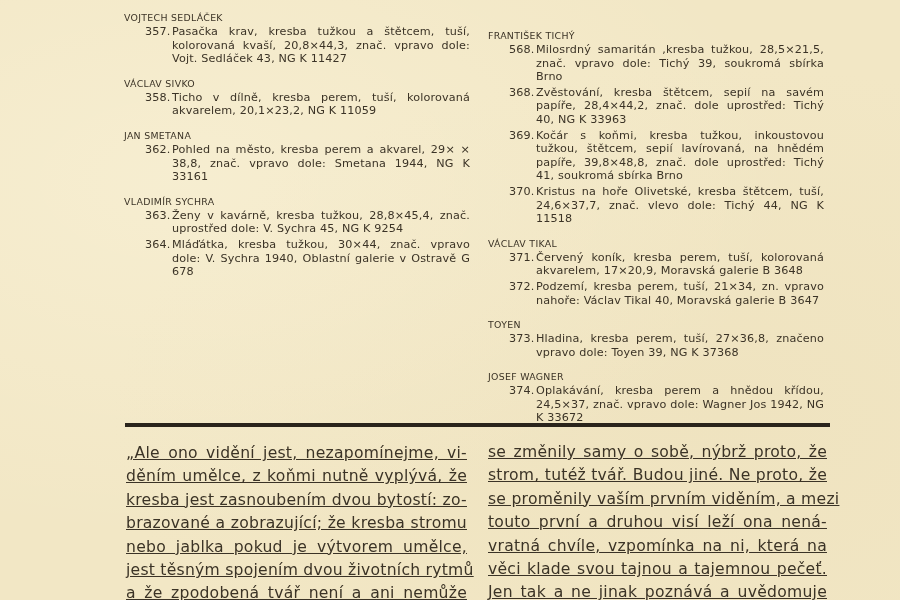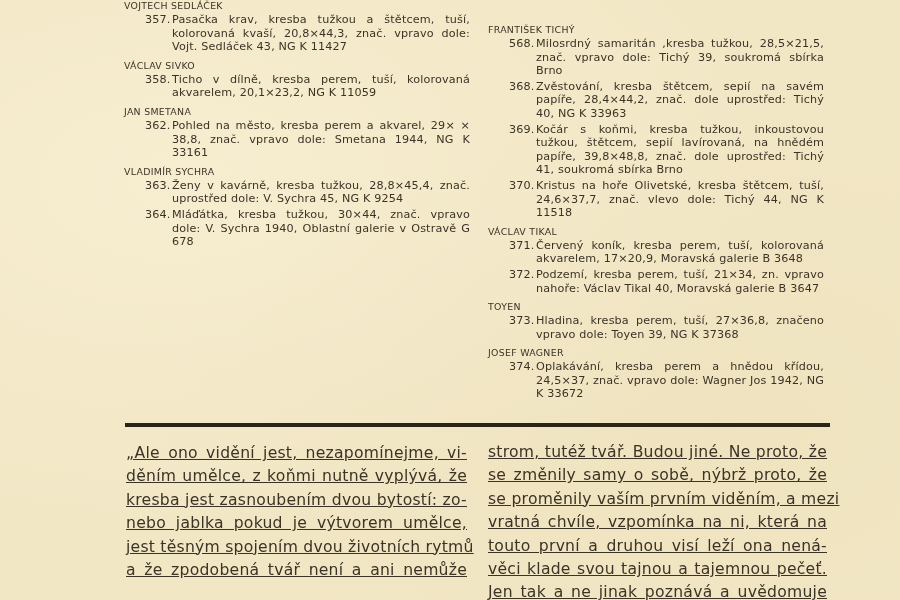--- a/index.html
+++ b/index.html
@@ -24,26 +24,26 @@
         #f2e7c5;
     }
     .catalog-col {
       position: absolute;
       top: 0;
       font-size: 11.2px;
       line-height: 13.6px;
       letter-spacing: 0.15px;
     }
     .col-left { left: 124px; width: 346px; }
-    .col-right { left: 488px; width: 336px; top: 24px; }
+    .col-right { left: 488px; width: 336px; top: 18px; }
     .artist {
       font-size: 9.4px;
       letter-spacing: 0.3px;
       text-transform: uppercase;
-      margin: 0 0 1px 0;
+      margin: 12px 0 1px 0;
       line-height: 12px;
     }
     .group { margin-bottom: 6px; }
     .entry {
       display: flex;
       margin-left: 21px;
       margin-bottom: 2px;
     }
     .entry .num {
       width: 27px;
@@ -161,27 +161,28 @@
     </div>
   </div>
 </div>
 
 <div class="rule"></div>
 
 <div class="quote-col quote-left">
   <span class="line">„Ale ono vidění jest, nezapomínejme, vi-</span>
   <span class="line">děním umělce, z koňmi nutně vyplývá, že</span>
   <span class="line">kresba jest zasnoubením dvou bytostí: zo-</span>
+  <span class="line">brazované a zobrazující; že kresba stromu</span>
   <span class="line">nebo jablka pokud je výtvorem umělce,</span>
   <span class="line">jest těsným spojením dvou životních rytmů</span>
   <span class="line">a že zpodobená tvář není a ani nemůže</span>
 
 </div>
 <div class="quote-col quote-right">
+  <span class="line">se změnily samy o sobě, nýbrž proto, že</span>
   <span class="line">strom, tutéž tvář. Budou jiné. Ne proto, že</span>
-  <span class="line">se změnily samy o sobě, nýbrž proto, že</span>
   <span class="line">se proměnily vaším prvním viděním, a mezi</span>
+  <span class="line">touto první a druhou visí leží ona nená-</span>
   <span class="line">vratná chvíle, vzpomínka na ni, která na</span>
-  <span class="line">touto první a druhou visí leží ona nená-</span>
   <span class="line">věci klade svou tajnou a tajemnou pečeť.</span>
   <span class="line">Jen tak a ne jinak poznává a uvědomuje</span>
 
 </div>
 
 </body></html>

